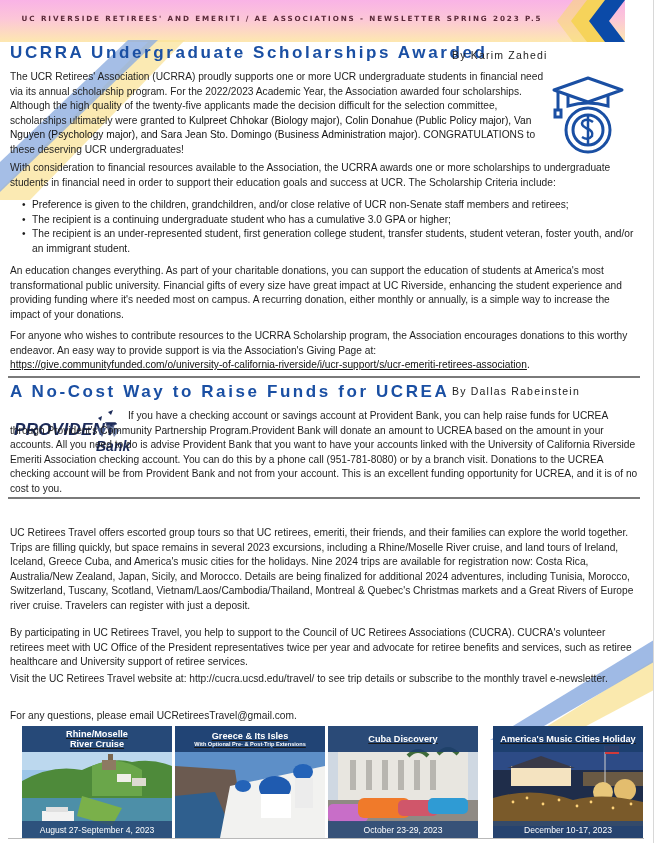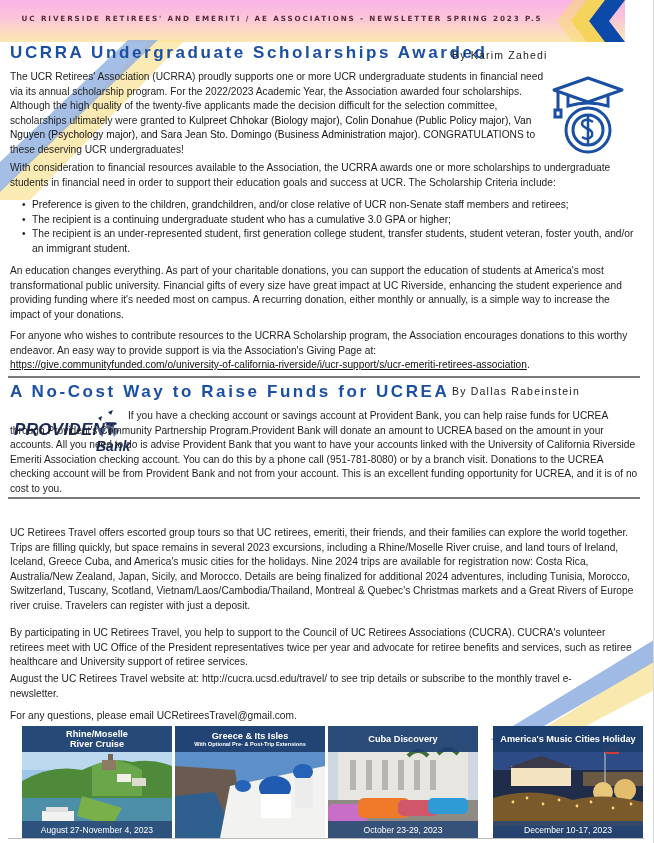--- a/index.html
+++ b/index.html
@@ -43,21 +43,21 @@
   .rule { position: absolute; left: 8px; width: 632px; height: 2px; background: #7a7a7a; }
 
   .grad-icon { position: absolute; left: 548px; top: 72px; width: 80px; height: 82px; }
   .provident-logo { position: absolute; left: 10px; top: 406px; width: 115px; height: 46px; }
   .provident-word { position: absolute; left: 4px; top: 14px; font-size: 17px; font-weight: bold; font-style: italic; color: #1c2b5a; letter-spacing: 0.3px; font-family: "Liberation Sans", sans-serif; }
   .provident-bank { position: absolute; left: 86px; top: 32px; font-size: 14px; font-style: italic; color: #1c2b5a; font-weight: bold; }
 
   
   .trips { position: absolute; left: 22px; top: 726px; width: 616px; height: 112px; }
   .trip { position: absolute; top: 0; width: 150px; height: 112px; overflow: hidden; }
-  .trip-title-band { position: absolute; left: 0; top: 0; width: 100%; height: 26px; background: rgba(28,62,110,0.92); display: flex; flex-direction: column; align-items: center; justify-content: center; }
+  .trip-title-band { position: absolute; left: 0; top: 0; width: 100%; height: 26px; background: rgba(28,62,110,0.92); display: flex; flex-direction: column; align-items: center; justify-content: center; text-decoration: underline; }
   .trip-title { color: #fff; font-weight: bold; font-size: 9.2px; line-height: 10px; text-align: center; }
   .trip-sub { color: #fff; font-weight: bold; font-size: 5.6px; line-height: 7px; text-align: center; }
   .trip-date-band { position: absolute; left: 0; bottom: 0; width: 100%; height: 17px; background: rgba(40,72,118,0.85); display: flex; align-items: center; justify-content: center; }
   .trip-date { color: #fff; font-size: 8.6px; }
   .trip-img { position: absolute; left: 0; top: 0; width: 100%; height: 100%; }
   .bottom-rule { position: absolute; left: 8px; top: 838px; width: 636px; height: 1px; background: #b9b9b9; }
 </style>
 </head>
 <body>
 
@@ -128,21 +128,21 @@
       <span class="provident-bank">Bank</span>
     </div>
 
     <p class="para" style="left:10px;top:409px;width:632px;text-indent:118px;">If you have a checking account or savings account at Provident Bank, you can help raise funds for UCREA through Provident's Community Partnership Program.Provident Bank will donate an amount to UCREA based on the amount in your accounts. All you need to do is advise Provident Bank that you want to have your accounts linked with the University of California Riverside Emeriti Association checking account. You can do this by a phone call (951-781-8080) or by a branch visit. Donations to the UCREA checking account will be from Provident Bank and not from your account. This is an excellent funding opportunity for UCREA, and it is of no cost to you.</p>
 
     <div class="rule" style="top:497px;"></div>
 
 
     <p class="para" style="left:10px;top:526px;width:632px;">UC Retirees Travel offers escorted group tours so that UC retirees, emeriti, their friends, and their families can explore the world together. Trips are filling quickly, but space remains in several 2023 excursions, including a Rhine/Moselle River cruise, and land tours of Ireland, Iceland, Greece Cuba, and America's music cities for the holidays. Nine 2024 trips are available for registration now: Costa Rica, Australia/New Zealand, Japan, Sicily, and Morocco. Details are being finalized for additional 2024 adventures, including Tunisia, Morocco, Switzerland, Tuscany, Scotland, Vietnam/Laos/Cambodia/Thailand, Montreal &amp; Quebec's Christmas markets and a Great Rivers of Europe river cruise. Travelers can register with just a deposit.</p>
     <p class="para" style="left:10px;top:626px;width:632px;">By participating in UC Retirees Travel, you help to support to the Council of UC Retirees Associations (CUCRA). CUCRA's volunteer retirees meet with UC Office of the President representatives twice per year and advocate for retiree benefits and services, such as retiree healthcare and University support of retiree services.</p>
-    <p class="para" style="left:10px;top:672px;width:600px;">August the UC Retirees Travel website at: http://cucra.ucsd.edu/travel/ to see trip details or subscribe to the monthly travel e-newsletter.</p>
+    <p class="para" style="left:10px;top:672px;width:600px;">Visit the UC Retirees Travel website at: http://cucra.ucsd.edu/travel/ to see trip details or subscribe to the monthly travel e-newsletter.</p>
     <p class="para" style="left:10px;top:709px;width:600px;">For any questions, please email UCRetireesTravel@gmail.com.</p>
 
     <div class="trips">
 
       <div class="trip" style="left:0;">
         <svg class="trip-img" viewBox="0 0 150 112" preserveAspectRatio="none">
           <rect width="150" height="112" fill="#9cc6e8"></rect>
           <rect y="26" width="150" height="18" fill="#bcd8ee"></rect>
           <path d="M0,55 Q30,38 60,44 Q90,30 110,36 Q130,32 150,40 L150,78 L0,78 Z" fill="#4e8a3a"></path>
           <path d="M70,40 Q95,28 120,44 L120,70 L70,70 Z" fill="#6aa64a"></path>
@@ -153,21 +153,21 @@
           <path d="M0,72 L150,72 L150,112 L0,112 Z" fill="#4d8fa8"></path>
           <path d="M60,70 L100,82 L90,100 L55,90 Z" fill="#7ab04a"></path>
           <rect x="20" y="85" width="32" height="10" fill="#f2f2f2"></rect>
           <rect x="24" y="81" width="22" height="5" fill="#e0e0e0"></rect>
         </svg>
         <div class="trip-title-band">
           <div class="trip-title">Rhine/Moselle</div>
           <div class="trip-title">River Cruise</div>
         </div>
         <div class="trip-date-band">
-          <span class="trip-date">August 27-November 4, 2023</span>
+          <span class="trip-date">August 27-September 4, 2023</span>
         </div>
       </div>
 
       <div class="trip" style="left:153px;">
         <svg class="trip-img" viewBox="0 0 150 112" preserveAspectRatio="none">
           <rect width="150" height="112" fill="#5d8fc8"></rect>
           <path d="M0,40 L60,44 L70,112 L0,112 Z" fill="#6b5a50"></path>
           <path d="M0,70 L40,66 L60,112 L0,112 Z" fill="#2f5f8e"></path>
           <path d="M55,60 L150,40 L150,112 L45,112 Z" fill="#f2f2f0"></path>
           <ellipse cx="100" cy="62" rx="16" ry="12" fill="#1f5bb0"></ellipse>

